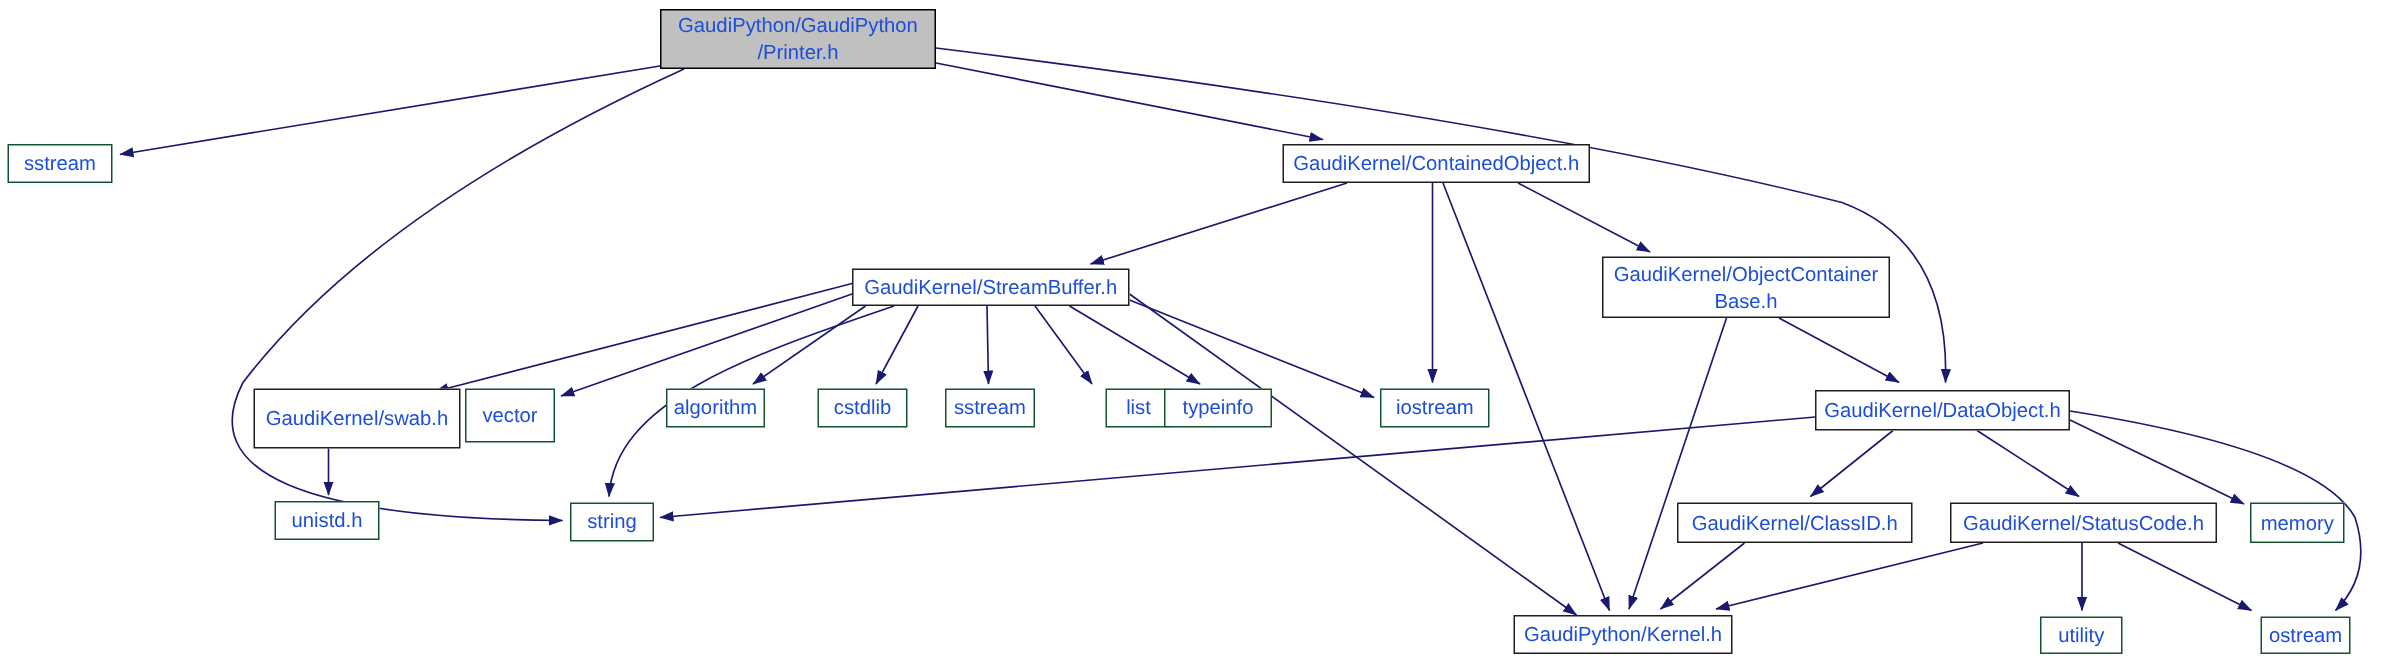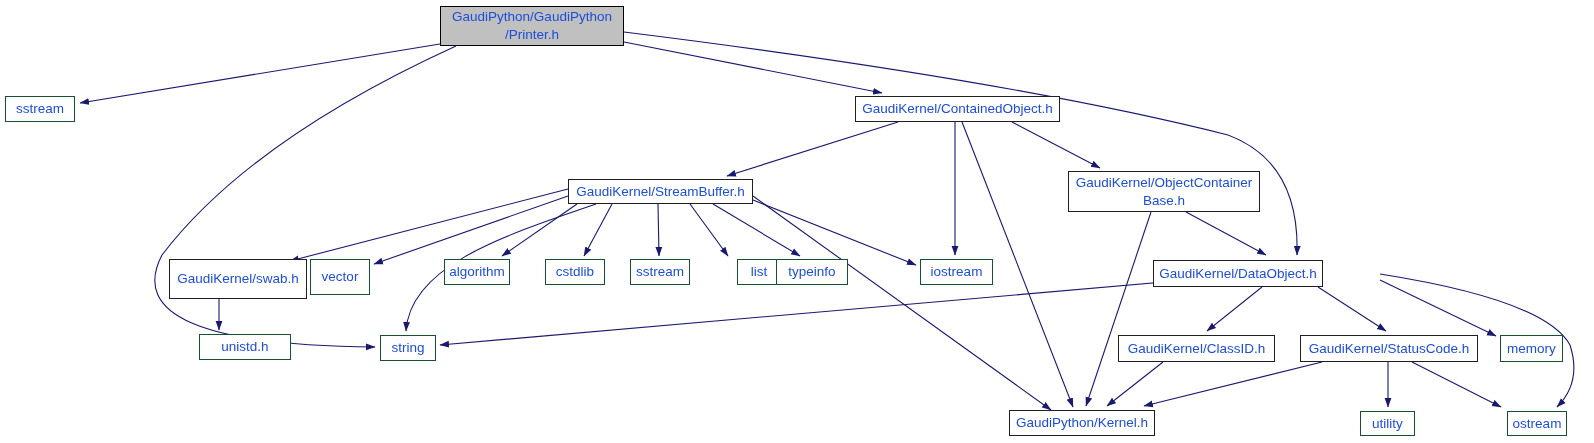--- a/index.html
+++ b/index.html
@@ -75,22 +75,22 @@
       <div class="node internal" style="left: 1068px; top: 171px; width: 192px; height: 41px;">GaudiKernel/ObjectContainer
 Base.h</div>
       <div class="node internal" style="left: 150px; top: 259px; width: 138px; height: 40px; margin-left: 19px;">GaudiKernel/swab.h</div>
       <div class="node system" style="left: 310px; top: 259px; width: 60px; height: 36px;">vector</div>
       <div class="node system" style="left: 444px; top: 259px; width: 66px; height: 26px;">algorithm</div>
       <div class="node system" style="left: 545px; top: 259px; width: 60px; height: 26px;">cstdlib</div>
       <div class="node system" style="left: 630px; top: 259px; width: 60px; height: 26px;">sstream</div>
       <div class="node system" style="left: 713px; top: 259px; width: 44px; height: 26px; margin-left: 24px;">list</div>
       <div class="node system" style="left: 776px; top: 259px; width: 72px; height: 26px;">typeinfo</div>
       <div class="node system" style="left: 920px; top: 259px; width: 73px; height: 26px;">iostream</div>
-      <div class="node internal" style="left: 1153px; top: 260px; width: 170px; height: 27px;">GaudiKernel/DataObject.h</div>
-      <div class="node system" style="left: 183px; top: 334px; width: 92px; height: 26px; margin-left: 16px;">unistd.h</div>
+      <div class="node internal" style="left: 1210px; top: 260px; width: 170px; height: 27px;">GaudiKernel/DataObject.h</div>
+      <div class="node system" style="left: 183px; top: 334px; width: 70px; height: 26px;">unistd.h</div>
       <div class="node system" style="left: 380px; top: 335px; width: 56px; height: 26px;">string</div>
       <div class="node internal" style="left: 1118px; top: 335px; width: 157px; height: 27px;">GaudiKernel/ClassID.h</div>
       <div class="node internal" style="left: 1300px; top: 335px; width: 178px; height: 27px;">GaudiKernel/StatusCode.h</div>
       <div class="node system" style="left: 1500px; top: 335px; width: 63px; height: 27px;">memory</div>
       <div class="node internal" style="left: 1009px; top: 410px; width: 146px; height: 26px;">GaudiPython/Kernel.h</div>
       <div class="node system" style="left: 1360px; top: 411px; width: 55px; height: 25px;">utility</div>
       <div class="node system" style="left: 1507px; top: 411px; width: 60px; height: 25px;">ostream</div>
     </div>
 </div>
 

